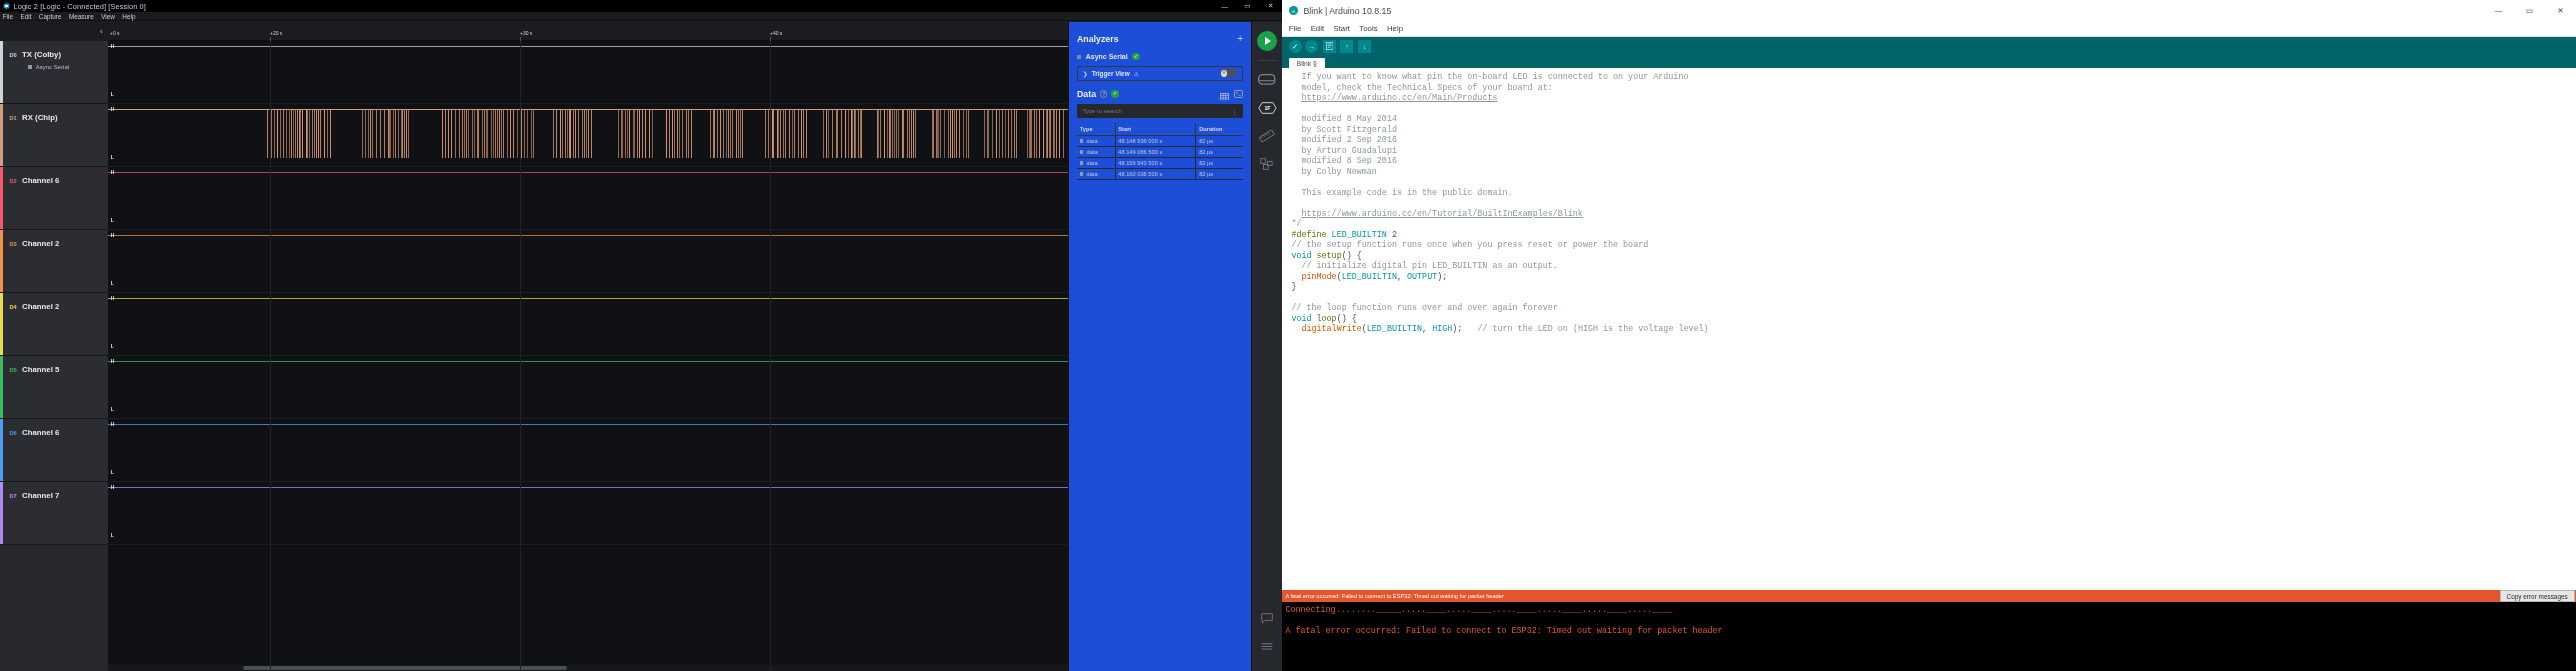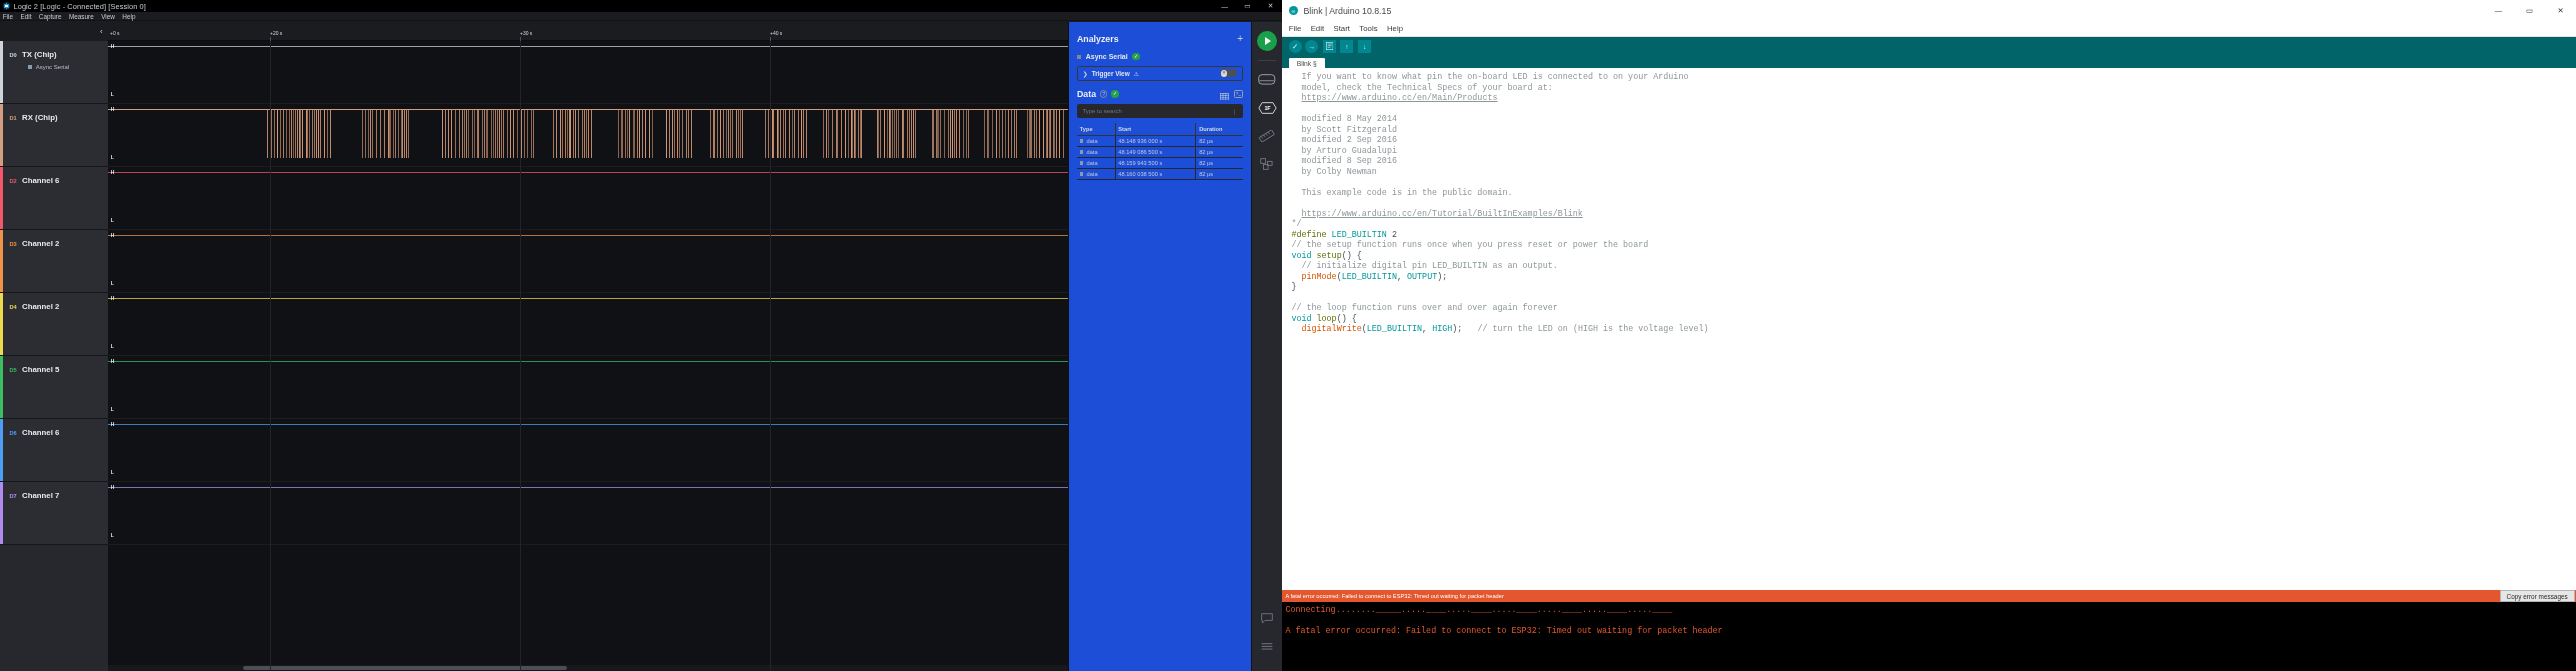--- a/index.html
+++ b/index.html
@@ -280,21 +280,21 @@
 
     <div class="chan-col">
       <div class="chan-header">
         <span class="chan-collapse">‹</span>
       </div>
       <div class="chan-list" id="chan-list">
           <div class="chan-row">
             <div class="chan-stripe" style="background: rgb(207, 211, 218);"></div>
             <div class="chan-inner">
               <span class="chan-did" style="color: rgb(207, 211, 218);">D0</span>
-              <span class="chan-name">TX (Chip)</span>
+              <span class="chan-name">TX (Colby)</span>
             </div>
             <div class="chan-analyzer">
               <span class="sq"></span>
               <span class="lbl">Async Serial</span>
             </div>
           </div>
           <div class="chan-row">
             <div class="chan-stripe" style="background: rgb(209, 159, 128);"></div>
             <div class="chan-inner">
               <span class="chan-did" style="color: rgb(209, 159, 128);">D1</span>

